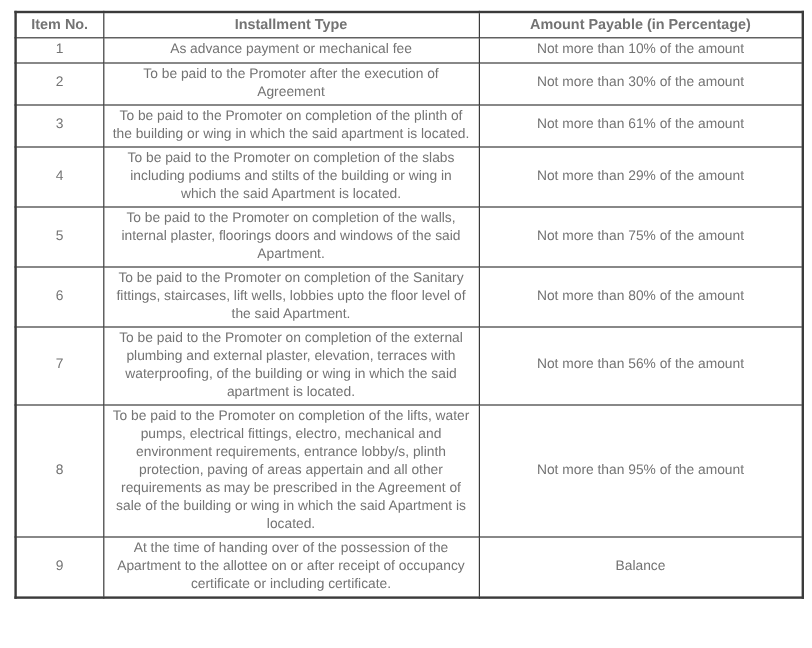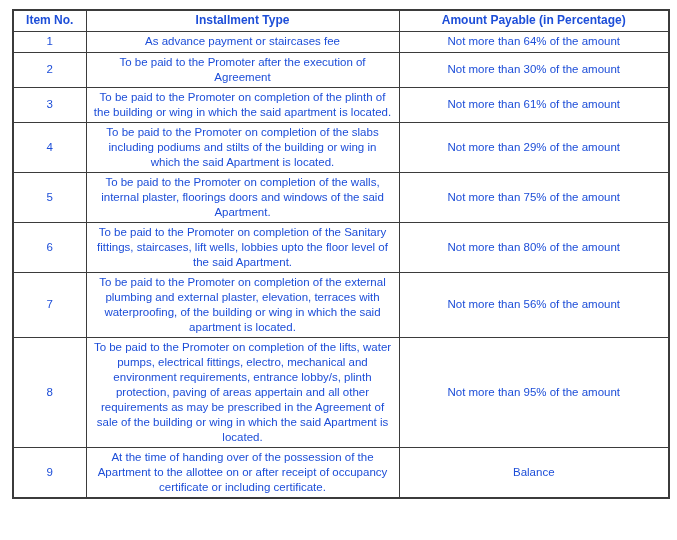--- a/index.html
+++ b/index.html
@@ -19,21 +19,21 @@
     width: 656px;
     border-collapse: collapse;
     table-layout: fixed;
     border: 2px solid #3b3b3b;
   }
   table.schedule th,
   table.schedule td {
     border: 1.5px solid #3b3b3b;
     text-align: center;
     vertical-align: middle;
-    color: #1d4ed8;
+    color: #737373;
     padding: 2px 6px;
     font-size: 11.5px;
     line-height: 15px;
     box-sizing: border-box;
     word-wrap: break-word;
   }
   table.schedule th {
     font-weight: bold;
     font-size: 12px;
     height: 21px;
@@ -58,22 +58,22 @@
     <thead>
       <tr>
         <th>Item No.</th>
         <th>Installment Type</th>
         <th>Amount Payable (in Percentage)</th>
       </tr>
     </thead>
     <tbody>
       <tr class="r-single">
         <td class="item-cell">1</td>
-        <td>As advance payment or staircases fee</td>
-        <td>Not more than 64% of the amount</td>
+        <td>As advance payment or mechanical fee</td>
+        <td>Not more than 10% of the amount</td>
       </tr>
       <tr>
         <td class="item-cell">2</td>
         <td>To be paid to the Promoter after the execution of Agreement</td>
         <td>Not more than 30% of the amount</td>
       </tr>
       <tr>
         <td class="item-cell">3</td>
         <td>To be paid to the Promoter on completion of the plinth of the building or wing in which the said apartment is located.</td>
         <td>Not more than 61% of the amount</td>

